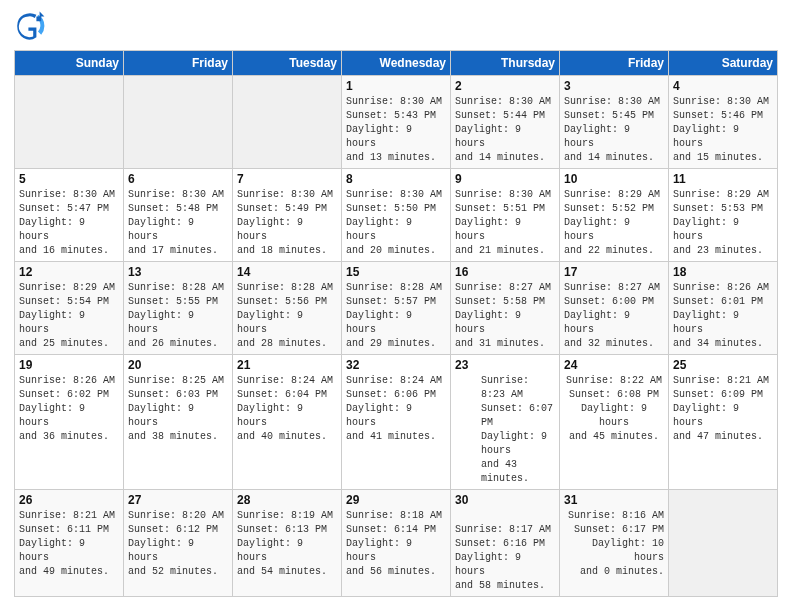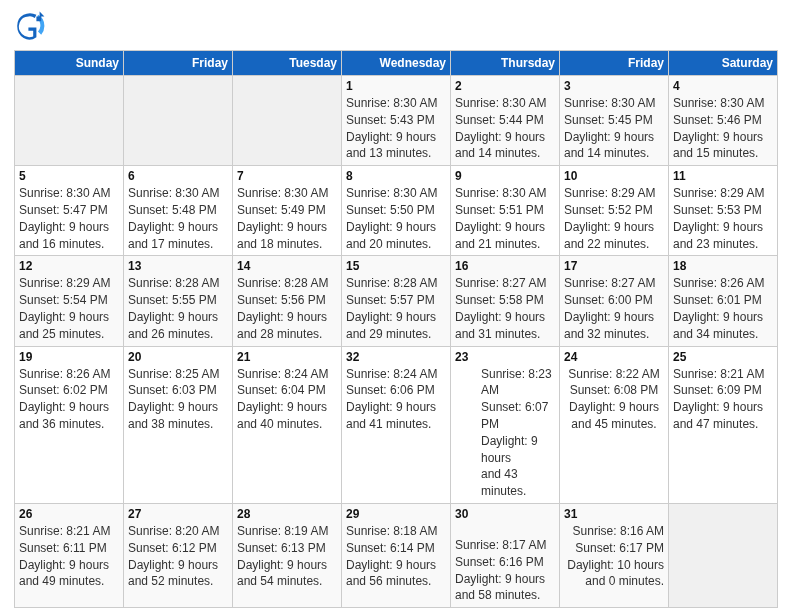--- a/index.html
+++ b/index.html
@@ -75,23 +75,24 @@
     tbody tr:nth-child(odd) td {
       background: #f9f9f9;
     }
     .day-num {
       font-size: 12px;
       font-weight: bold;
       margin-bottom: 2px;
       color: #111;
     }
     .day-info {
-      font-size: 12px;
+      font-size: 10px;
       color: #333;
       line-height: 1.4;
+      font-family: Liberation Mono, monospace;
     }
     .empty-cell {
       background: #f0f0f0 !important;
     }
   </style>
 </head>
 <body>
 
 <div class="container">
   <div class="header">

